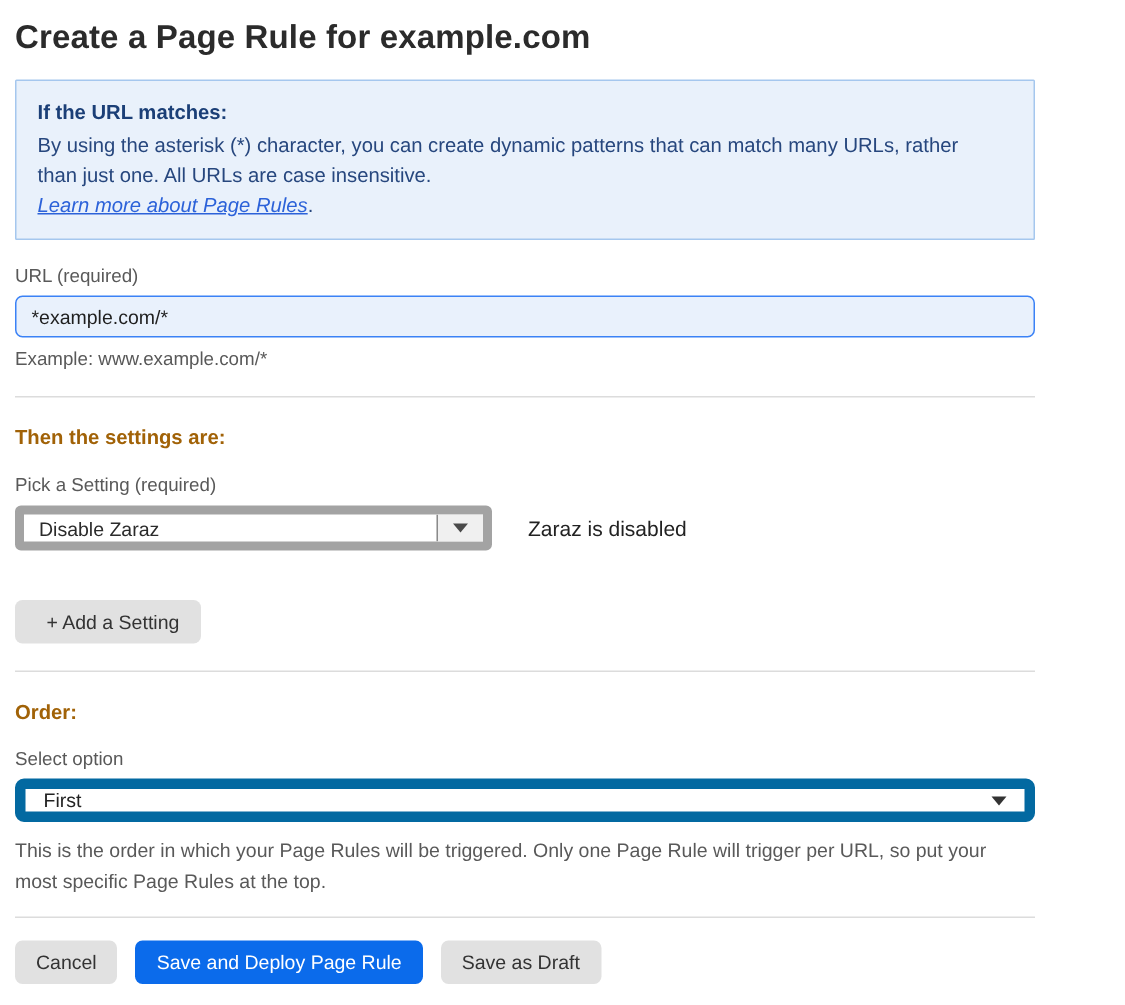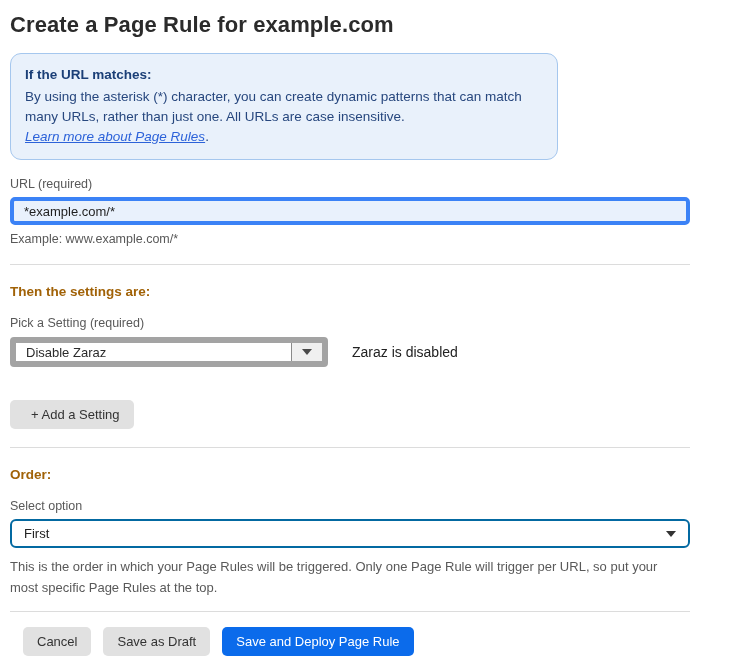--- a/index.html
+++ b/index.html
@@ -3,35 +3,35 @@
 <meta charset="utf-8">
 <style>
   * { margin: 0; padding: 0; box-sizing: border-box; }
   html, body { width: 750px; height: 670px; background: #ffffff; overflow: hidden; }
   body { font-family: "Liberation Sans", "DejaVu Sans", sans-serif; color: #2b2b2b; }
   .container { width: 700px; padding: 12px 0 0 10px; }
 
   .page-title { font-size: 22px; font-weight: bold; color: #2b2b2b; letter-spacing: 0.1px; }
 
   .info-box {
-    margin-top: 15px; width: 548px;
-    background: #e9f1fb; border: 1px solid #a5c7ee; border-radius: 11px;
+    margin-top: 15px; width: 680px;
+    background: #e9f1fb; border: 1px solid #a5c7ee; border-radius: 1px;
     padding: 11px 14px 12px 14px;
     font-size: 13.5px; line-height: 20px; color: #27477e;
   }
   .info-box .info-heading { font-weight: bold; color: #1b3f77; font-size: 13.5px; }
   .info-box .info-body { margin-top: 2px; max-width: 640px; }
   .info-link { color: #2c62d9; text-decoration: underline; cursor: pointer; font-style: italic; }
   .info-link-suffix { color: #27477e; }
 
   .field-label { margin-top: 17px; font-size: 12.5px; color: #595959; }
 
   .url-input {
     margin-top: 6px; width: 680px; height: 28px;
-    background: #e9f1fc; border: 4px solid #3b82f6; border-radius: 5px;
+    background: #e9f1fc; border: 1px solid #3b82f6; border-radius: 5px;
     padding: 0 10px; font-size: 13px; color: #1f1f1f;
     font-family: "Liberation Sans", "DejaVu Sans", sans-serif;
     outline: none; display: block;
   }
   .helper-text { margin-top: 7px; font-size: 12.5px; color: #595959; }
 
   .divider { margin-top: 18px; width: 680px; height: 1px; background: #dcdcdc; }
 
   .section-heading { margin-top: 19px; font-size: 13.5px; font-weight: bold; color: #a16207; }
 
@@ -60,30 +60,30 @@
     display: inline-flex; align-items: center; justify-content: center;
     height: 29px; padding: 0 14px; border: none; border-radius: 5px;
     font-size: 13px; font-family: "Liberation Sans", "DejaVu Sans", sans-serif;
     cursor: pointer;
   }
   .btn-grey { background: #e1e1e1; color: #333333; }
   .add-setting-btn { margin-top: 33px; padding-left: 21px; }
 
   .order-select {
     margin-top: 6px; width: 680px; height: 29px;
-    background: #ffffff; border: 2px solid #0369a1; border-radius: 6px;
+    background: #ffffff; border: 7px solid #0369a1; border-radius: 6px;
     display: flex; align-items: center; justify-content: space-between;
     padding: 0 12px; font-size: 13px; color: #222222; cursor: pointer;
   }
   .order-select .triangle-down { border-top-color: #333333; border-left-width: 5px; border-right-width: 5px; }
 
   .order-helper { margin-top: 8px; width: 672px; font-size: 13px; line-height: 21px; color: #595959; }
 
   .footer-divider { margin-top: 13px; }
-  .footer-actions { margin-top: 15px; display: flex; align-items: center; gap: 12px; margin-left: 13px; }
+  .footer-actions { margin-top: 15px; display: flex; align-items: center; gap: 12px; }
   .btn-primary { color: #ffffff; }
 </style>
 </head>
 <body>
 
 <div class="container">
 
   <h1 class="page-title">Create a Page Rule for example.com</h1>
 
   <div class="info-box">
@@ -126,17 +126,17 @@
     <span>First</span>
     <span class="triangle-down"></span>
   </div>
 
   <div class="order-helper">This is the order in which your Page Rules will be triggered. Only one Page Rule will trigger per URL, so put your most specific Page Rules at the top.</div>
 
   <div class="divider footer-divider"></div>
 
   <div class="footer-actions">
     <button class="btn btn-grey">Cancel</button>
+    <button class="btn btn-primary" id="deploy-btn" style="background: rgb(11, 107, 235);">Save and Deploy Page Rule</button>
     <button class="btn btn-grey">Save as Draft</button>
-    <button class="btn btn-primary" id="deploy-btn" style="background: rgb(11, 107, 235);">Save and Deploy Page Rule</button>
   </div>
 
 </div>
 
 </body></html>

